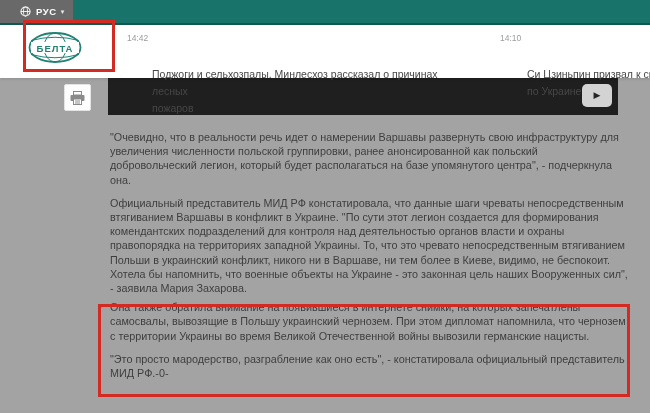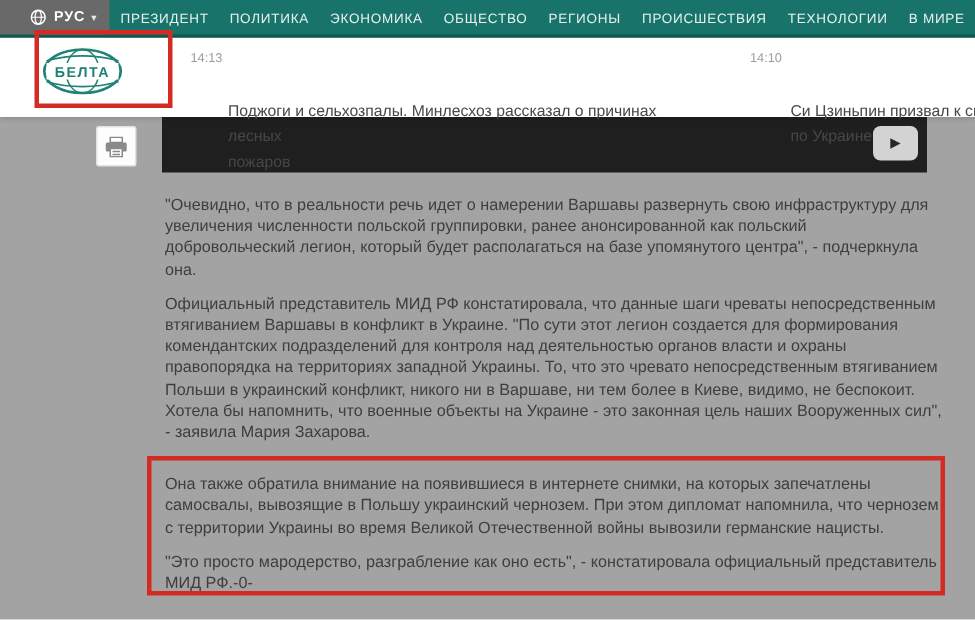--- a/index.html
+++ b/index.html
@@ -37,21 +37,21 @@
   .video-bar { position:absolute; left:108px; top:78px; width:510px; height:37px;
                background:#1f1f1f; cursor:pointer; }
   .play-btn { position:absolute; right:6px; top:6px; width:30px; height:23px;
               background:#d3d3d3; border-radius:5px; display:flex; align-items:center;
               justify-content:center; cursor:pointer; }
   .play-btn span { color:#262626; font-size:9px; line-height:1; }
 
   .article { position:absolute; left:110px; top:130px; width:540px;
              font-size:10.8px; line-height:14.2px; color:#3e3e3e; }
   .article p { white-space:pre-line; margin:0 0 9px 0; }
-  .article p.gap-lg { margin-bottom:21px; }
+  .article p.gap-lg { margin-bottom:5px; }
 
   
   .annotation { position:absolute; border:3px solid #d32a24; pointer-events:none; z-index:20; }
   .anno-1 { left:23px; top:20px; width:92px; height:52px; }
   .anno-2 { left:98px; top:304px; width:532px; height:93px; }
 </style>
 </head>
 <body>
 
 <div id="page">
@@ -59,44 +59,33 @@
   <div class="navbar">
     <div class="lang-block">
       <svg class="lang-globe" viewBox="0 0 12 12">
         <circle cx="6" cy="6" r="5" fill="none" stroke="#fff" stroke-width="1.1"></circle>
         <ellipse cx="6" cy="6" rx="2.3" ry="5" fill="none" stroke="#fff" stroke-width="0.9"></ellipse>
         <line x1="1" y1="6" x2="11" y2="6" stroke="#fff" stroke-width="0.9"></line>
       </svg>
       <span class="lang-label">РУС</span>
       <span class="lang-caret">▾</span>
     </div>
-    <div class="nav-items">
-      <span class="nav-item">ПРЕЗИДЕНТ</span>
-      <span class="nav-item">ПОЛИТИКА</span>
-      <span class="nav-item">ЭКОНОМИКА</span>
-      <span class="nav-item">ОБЩЕСТВО</span>
-      <span class="nav-item">РЕГИОНЫ</span>
-      <span class="nav-item">ПРОИСШЕСТВИЯ</span>
-      <span class="nav-item">ТЕХНОЛОГИИ</span>
-      <span class="nav-item">В МИРЕ</span>
-
-    </div>
   </div>
 
   <div class="header">
     <svg class="logo" width="54" height="32" viewBox="0 0 54 32">
       <ellipse cx="27" cy="15.5" rx="25.5" ry="14.5" fill="none" stroke="#1f8273" stroke-width="1.8"></ellipse>
       <ellipse cx="27" cy="15.5" rx="11" ry="14.5" fill="none" stroke="#1f8273" stroke-width="1"></ellipse>
       <path d="M3,8.5 Q27,2 51,8.5" fill="none" stroke="#1f8273" stroke-width="1"></path>
       <path d="M3,22.5 Q27,29 51,22.5" fill="none" stroke="#1f8273" stroke-width="1"></path>
       <rect x="3" y="10" width="48" height="11" fill="#ffffff"></rect>
       <text x="27" y="19.5" text-anchor="middle" font-family="Liberation Sans, sans-serif" font-size="9.5" font-weight="bold" letter-spacing="1" fill="#1f8273">БЕЛТА</text>
     </svg>
 
-    <span class="ticker-time t1-time">14:13</span>
+    <span class="ticker-time t1-time">14:42</span>
     <span class="ticker-text t1-text">Поджоги и сельхозпалы. Минлесхоз рассказал о причинах лесных
 пожаров</span>
 
     <span class="ticker-time t2-time">14:10</span>
     <span class="ticker-text t2-text">Си Цзиньпин призвал к скорейшему
 по Украине</span>
   </div>
 
   <div class="print-btn">
     <svg width="15" height="14" viewBox="0 0 15 14">

